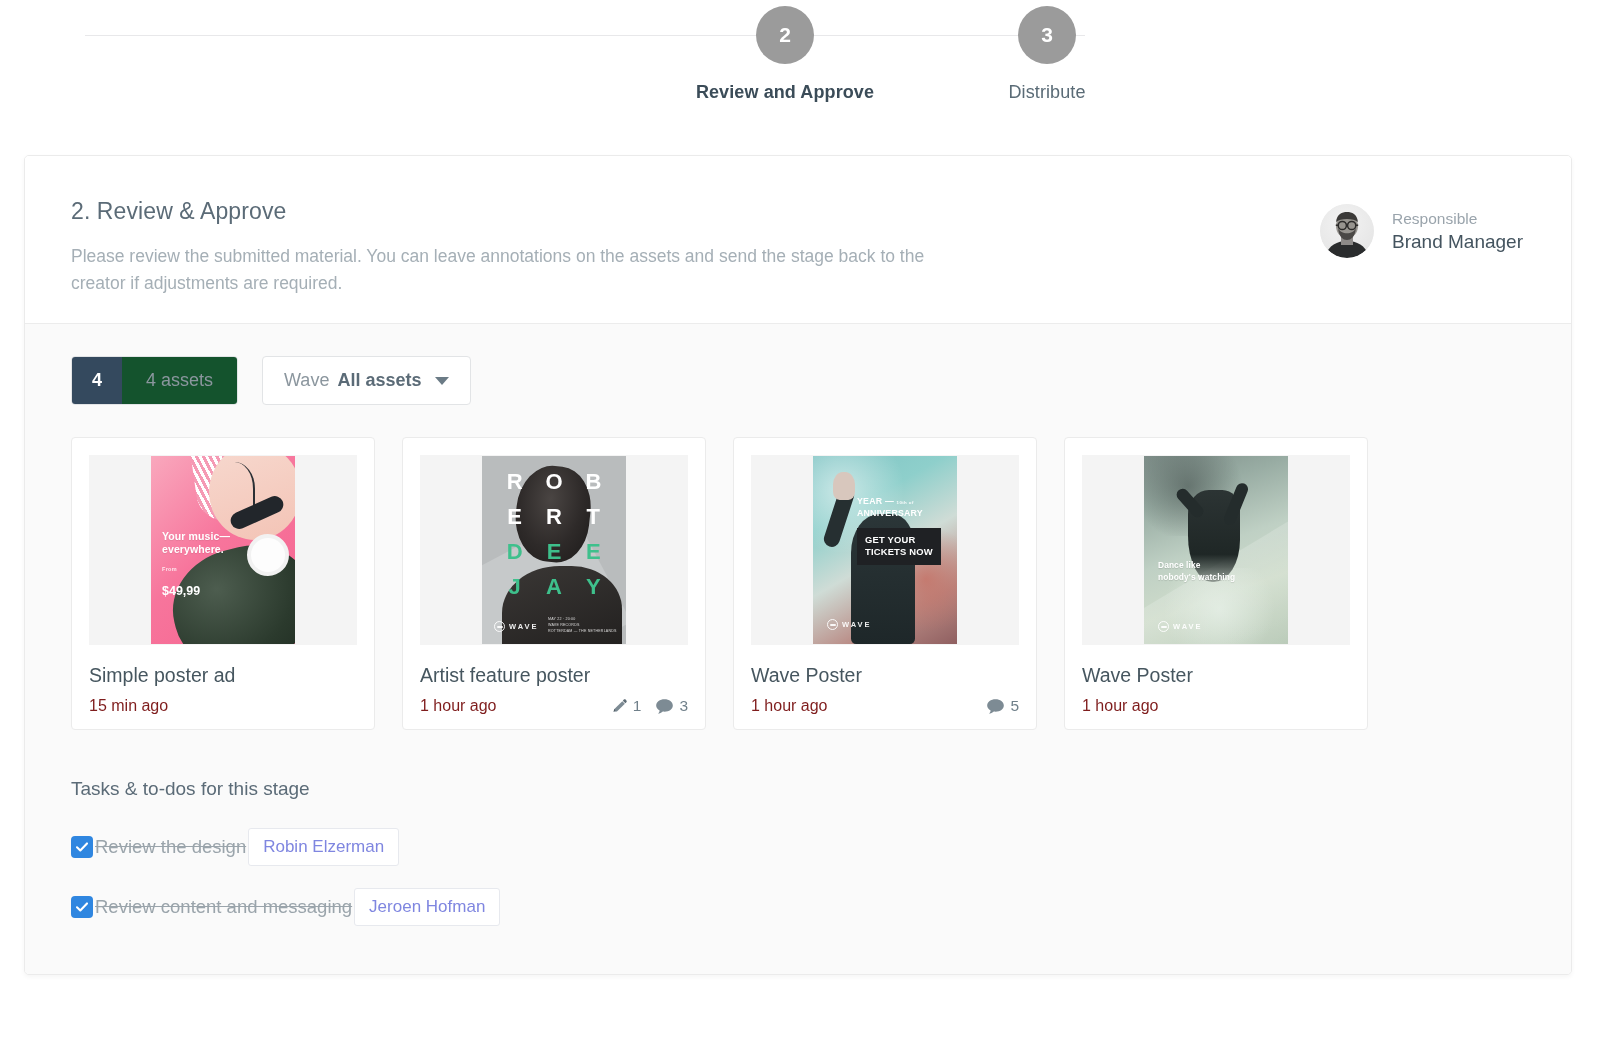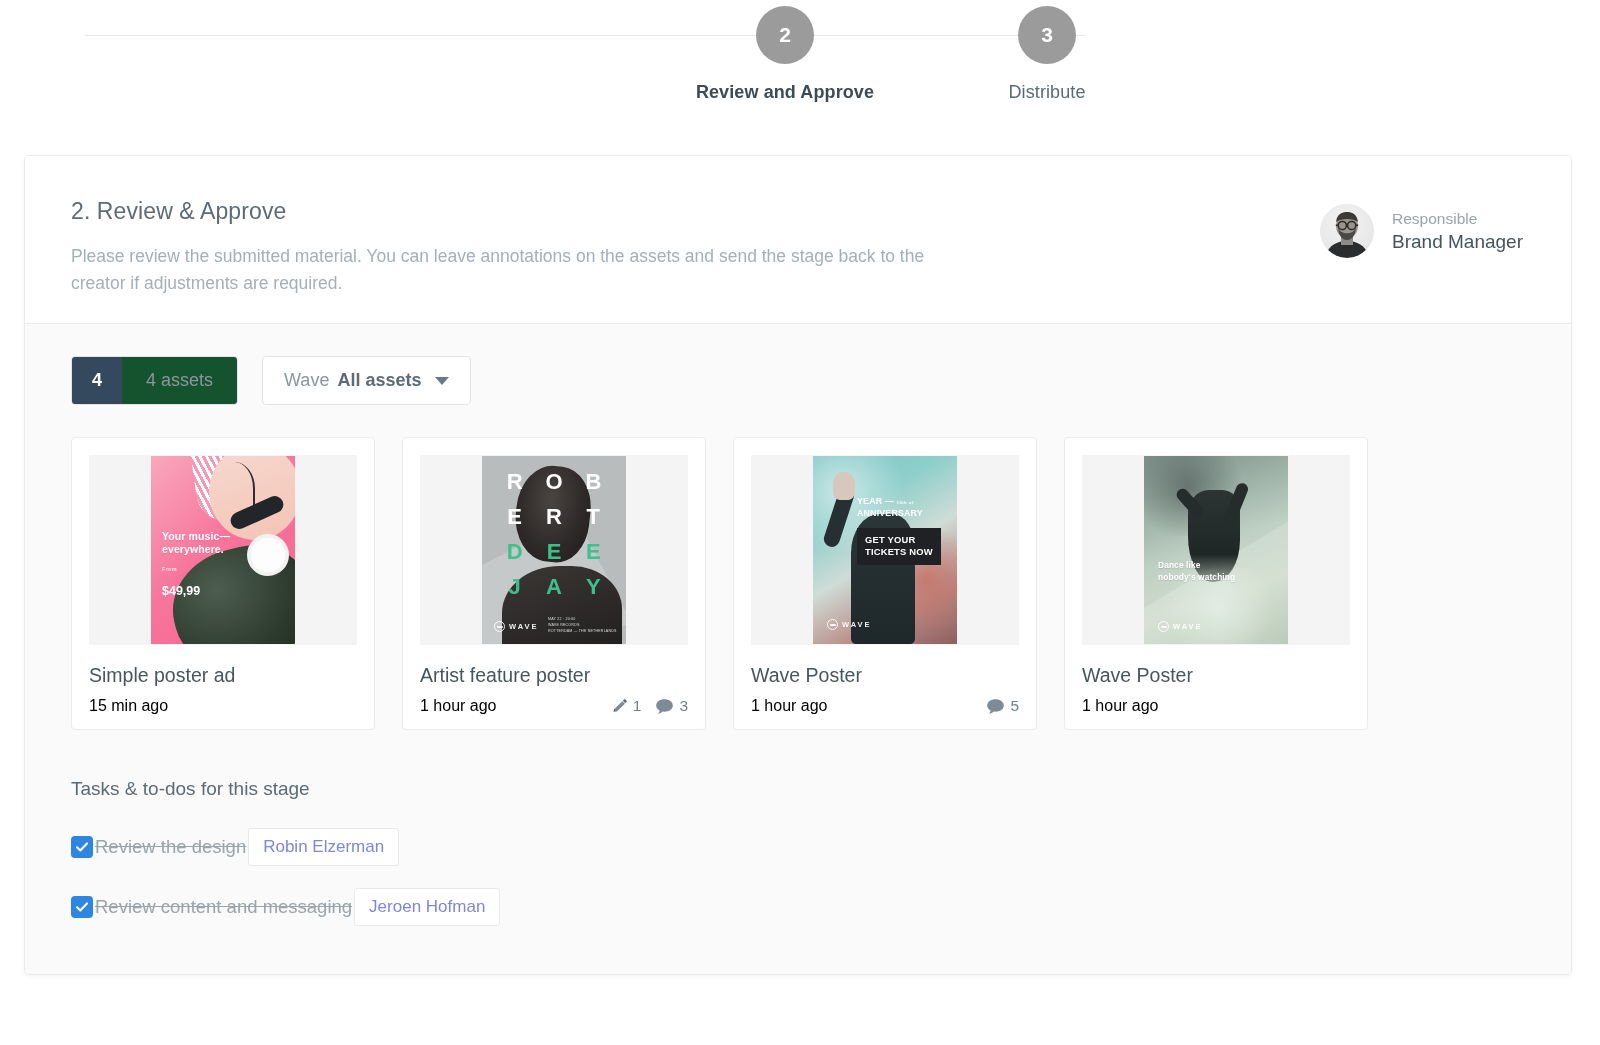--- a/index.html
+++ b/index.html
@@ -301,21 +301,21 @@
   .p4-foot { position: absolute; left: 14px; bottom: 12px; }
 
   
   .asset-name {
     margin-top: 19px; font-size: 19.5px; color: #46565f;
   }
   .asset-footer {
     margin-top: 10px; display: flex; align-items: center;
     justify-content: space-between;
   }
-  .asset-time { font-size: 16px; color: #000000; }
+  .asset-time { font-size: 16px; color: #7f1d1d; }
   .asset-stats { display: flex; align-items: center; gap: 14px; }
   .stat { display: flex; align-items: center; gap: 5px; }
   .stat svg { display: block; }
   .stat-num { font-size: 15.5px; color: #70808a; }
 
   
   .tasks-title {
     margin-top: 48px; font-size: 19px; color: #5b6b77;
   }
   .task-list { margin-top: 28px; }

